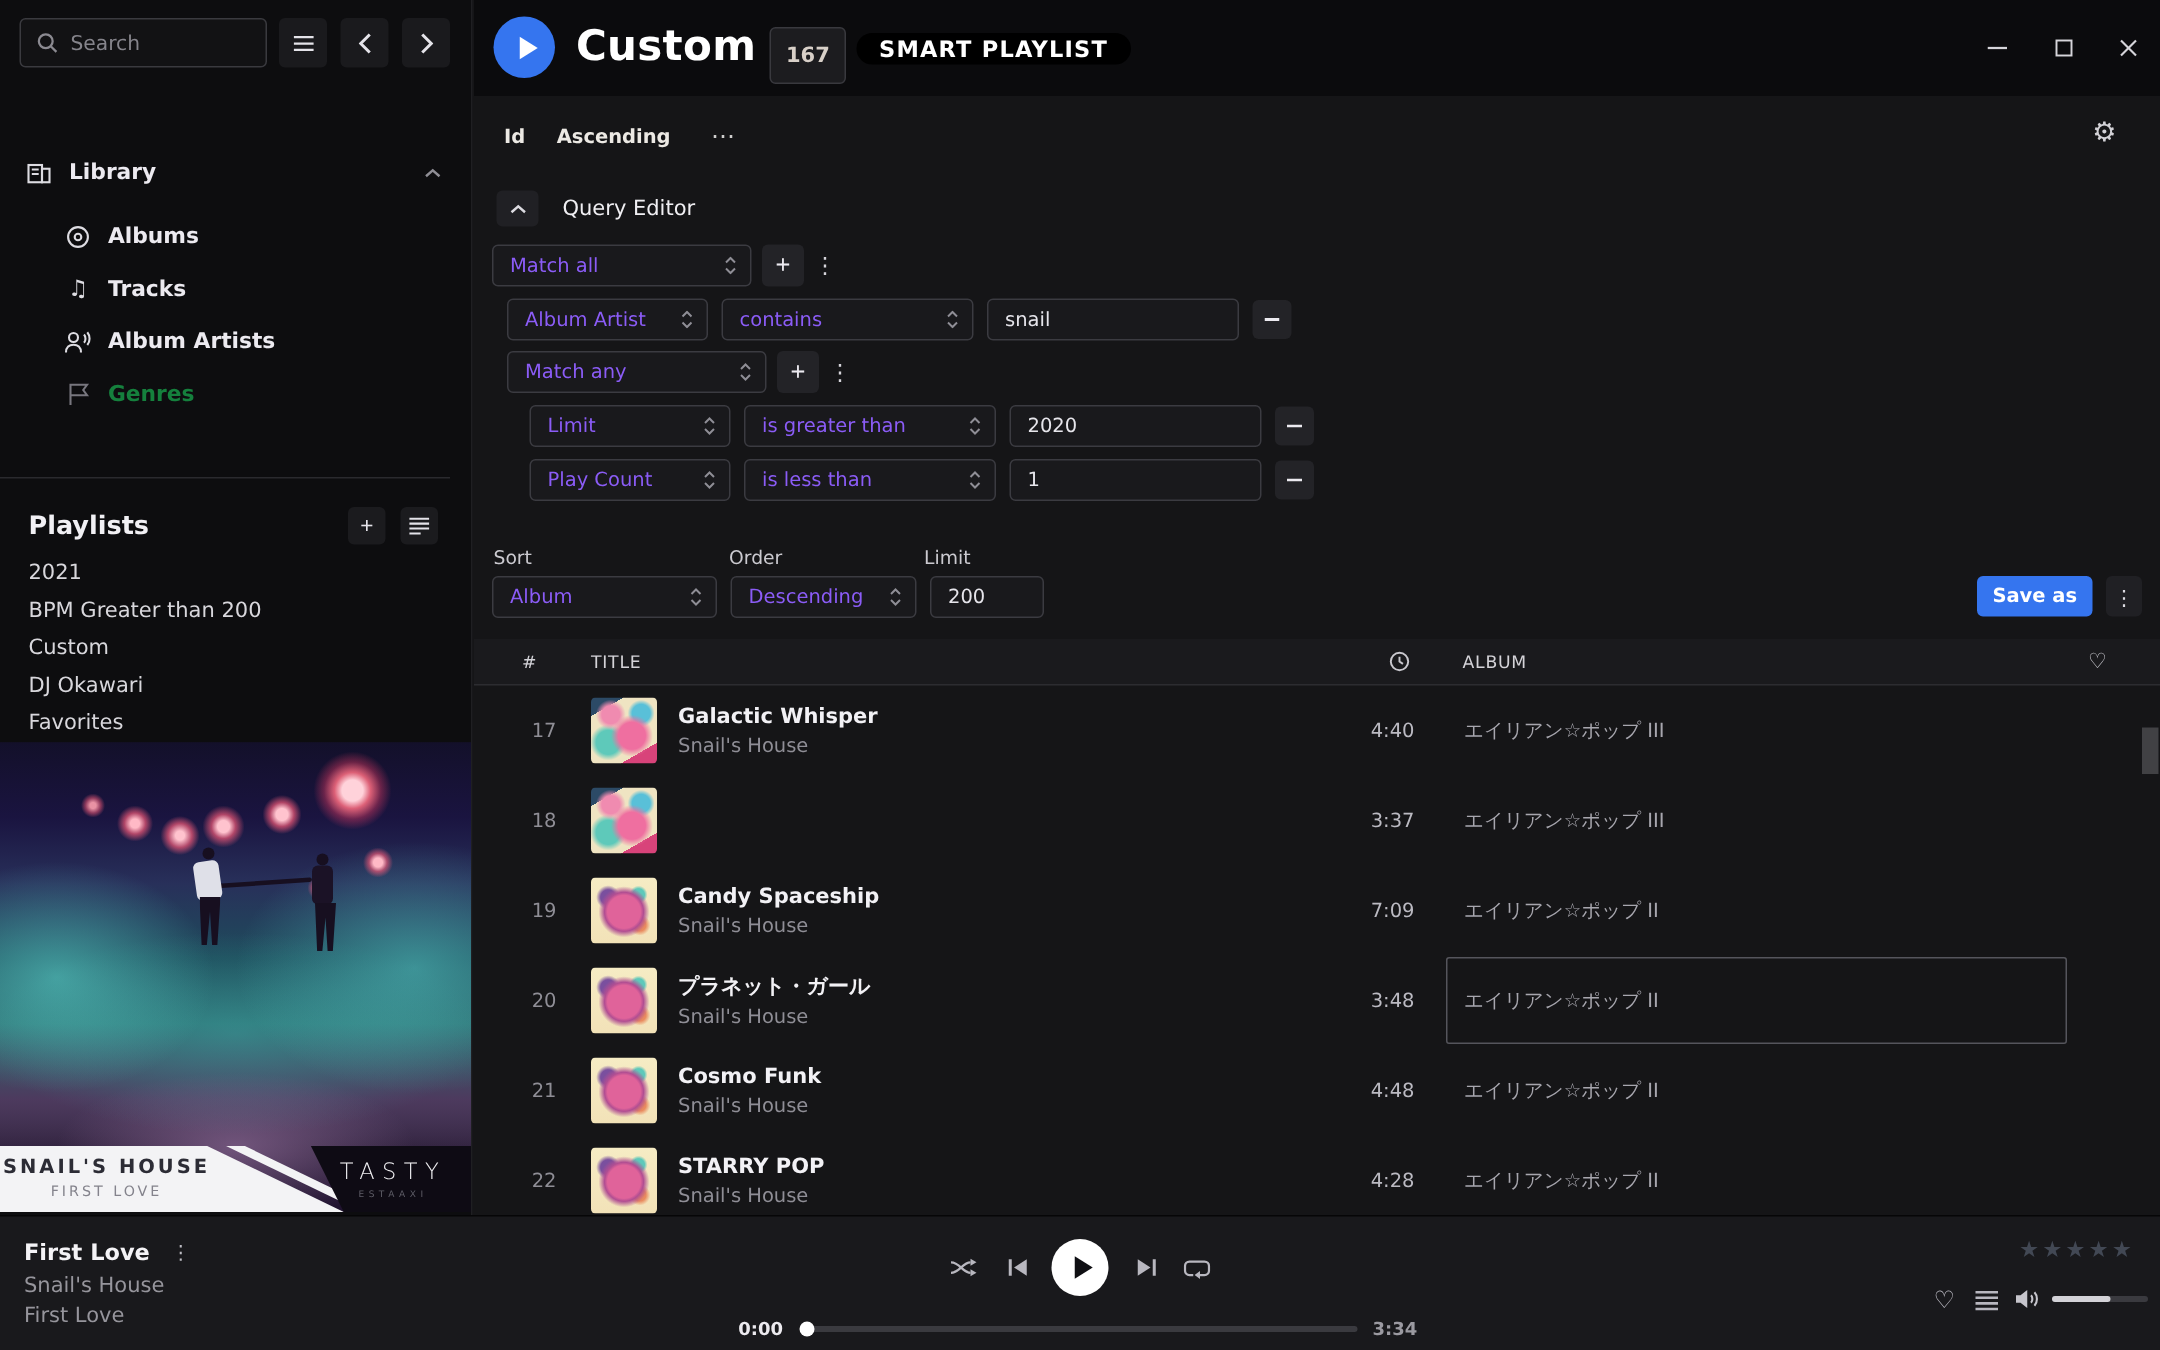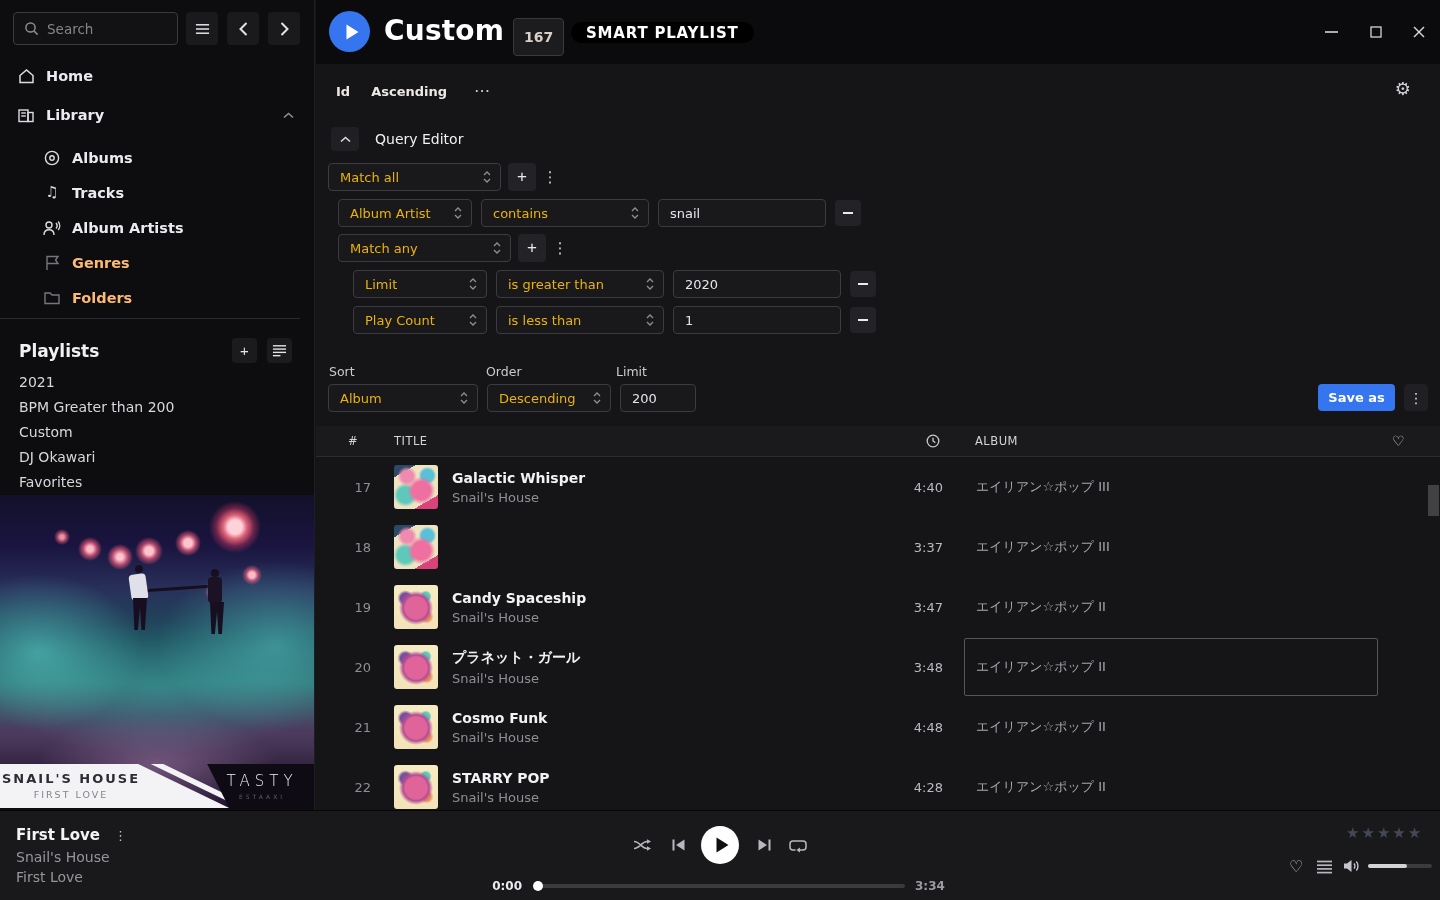--- a/index.html
+++ b/index.html
@@ -16,21 +16,21 @@
   .icon-btn { position:absolute; top:12px; width:32px; height:33px; background:#1a1a1d; border:none; border-radius:4px; color:#e4e3e9; display:flex; align-items:center; justify-content:center; cursor:pointer; }
   #btn-menu { left:186px; } #btn-back { left:227px; } #btn-fwd { left:268px; }
 
   .side-item { position:absolute; left:0; width:100%; height:30px; display:flex; align-items:center; gap:10px; padding-left:16px; color:#eceaf0; font-weight:bold; font-size:14.5px; cursor:pointer; }
   .side-item .s-icon { width:20px; display:flex; justify-content:center; color:#dddce2; }
   #nav-home { top:61px; } #nav-library { top:100px; }
   #nav-library .lib-chev { position:absolute; right:20px; color:#8f8e95; display:flex; }
 
   #library-items { position:absolute; left:0; top:140px; width:100%; }
   #library-items .side-item { position:relative; height:35px; padding-left:42px; font-size:14.5px; }
-  #library-items .side-item.muted { color:#fdba74; }
+  #library-items .side-item.muted { color:#15803d; }
   #library-items .side-item.muted .s-icon { color:#77767e; }
 
   #side-divider { position:absolute; left:0; top:318px; width:300px; height:1px; background:#2a2a2e; }
 
   #playlists-head { position:absolute; left:0; top:338px; width:100%; height:26px; display:flex; align-items:center; }
   #playlists-title { padding-left:19px; font-size:17px; font-weight:bold; color:#f1f0f4; }
   .pl-btn { position:absolute; top:0; width:25px; height:25px; background:#1b1b1e; border:none; border-radius:4px; color:#e4e3e9; display:flex; align-items:center; justify-content:center; font-size:15px; cursor:pointer; }
   #pl-add { left:232px; } #pl-edit { left:267px; }
   #playlist-items { position:absolute; left:0; top:369px; width:100%; }
   #playlist-items .pl-item { position:relative; height:25px; display:flex; align-items:center; padding-left:19px; font-size:14px; color:#d8d7dc; cursor:pointer; }
@@ -99,21 +99,21 @@
   #qe-title { font-size:14px; color:#f0eff3; }
 
   .qe-row { position:absolute; display:flex; align-items:center; }
   #qe-root-row  { left:12px; top:163px; }
   #qe-root-rules{ left:22px; top:199px; }
   #qe-group-row { left:22px; top:234px; }
   #qe-group-rules{ left:37px; top:270px; }
   .rules-col { display:flex; flex-direction:column; gap:8px; }
   .qe-rule-row { display:flex; align-items:center; gap:9px; height:28px; }
 
-  .sel { display:flex; align-items:center; justify-content:space-between; gap:6px; height:28px; background:#19191c; border:1px solid #3b3b41; border-radius:4px; padding:0 9px 0 11px; font-size:13px; color:#eab308; cursor:pointer; }
+  .sel { display:flex; align-items:center; justify-content:space-between; gap:6px; height:28px; background:#19191c; border:1px solid #3b3b41; border-radius:4px; padding:0 9px 0 11px; font-size:13px; color:#8b5cf6; cursor:pointer; }
   .sel .sel-val { overflow:hidden; white-space:nowrap; text-overflow:ellipsis; }
   .sel .sel-chev { color:#8f8e96; display:flex; flex-shrink:0; }
   .inp { height:28px; background:#19191c; border:1px solid #3b3b41; border-radius:4px; padding:0 11px; font-size:13px; color:#e6e5eb; font-family:inherit; outline:none; }
   .w173 { width:173px; } .w166 { width:134px; } .w168 { width:168px; } .w150 { width:150px; } .w124 { width:124px; } .w76 { width:76px; }
   .sq-btn { width:28px; height:28px; background:#232327; border:none; border-radius:4px; color:#eceaf0; font-size:17px; display:flex; align-items:center; justify-content:center; cursor:pointer; flex-shrink:0; }
   .dots-v { width:20px; background:transparent; border:none; color:#d6d5db; font-size:15px; display:flex; align-items:center; justify-content:center; cursor:pointer; }
   .minus-btn { width:26px; height:26px; }
   .row-gap { width:3px; flex-shrink:0; }
 
   .qe-label { position:absolute; font-size:12.5px; color:#cbcad0; }
@@ -217,28 +217,20 @@
       </button>
       <button class="icon-btn" id="btn-fwd">
         <span style="display:flex">
             <svg width="9" height="14" viewBox="0 0 9 14" fill="none" stroke="currentColor" stroke-width="2">
               <polyline points="1.5,1 7.5,7 1.5,13"></polyline>
             </svg>
           </span>
       </button>
     </div>
 
-    <div class="side-item" id="nav-home">
-      <span class="s-icon">
-          <svg width="17" height="16" viewBox="0 0 17 16" fill="none" stroke="currentColor" stroke-width="1.5">
-            <path d="M2 7.5 L8.5 2 L15 7.5 V14.5 H2 Z"></path>
-          </svg>
-        </span>
-      <span>Home</span>
-    </div>
     <div class="side-item" id="nav-library">
       <span class="s-icon">
           <svg width="16" height="15" viewBox="0 0 16 15" fill="none" stroke="currentColor" stroke-width="1.4">
             <rect x="1" y="2" width="9" height="11.5"></rect>
             <rect x="10" y="4.5" width="5" height="9"></rect>
             <line x1="3.2" y1="5" x2="7.8" y2="5"></line>
             <line x1="3.2" y1="8" x2="7.8" y2="8"></line>
           </svg>
         </span>
       <span>Library</span>
@@ -276,28 +268,20 @@
           </span>
           <span>Album Artists</span>
         </div>
         <div class="side-item muted">
           <span class="s-icon">
             <svg width="15" height="16" viewBox="0 0 15 16" fill="none" stroke="currentColor" stroke-width="1.4">
               <path d="M2 15 V1.5 H13 L10.5 5 L13 8.5 H2"></path>
             </svg>
           </span>
           <span>Genres</span>
-        </div>
-        <div class="side-item muted">
-          <span class="s-icon">
-            <svg width="16" height="14" viewBox="0 0 16 14" fill="none" stroke="currentColor" stroke-width="1.4">
-              <path d="M1 12.5 V2 H6 L8 4 H15 V12.5 Z"></path>
-            </svg>
-          </span>
-          <span>Folders</span>
         </div>
       </div>
     <div id="side-divider"></div>
 
     <div id="playlists-head">
       <span id="playlists-title">Playlists</span>
       <button class="pl-btn" id="pl-add">+</button>
       <button class="pl-btn" id="pl-edit">
         <span style="display:flex">
             <svg width="15" height="13" viewBox="0 0 16 13" stroke="currentColor" stroke-width="1.5">
@@ -564,21 +548,21 @@
           <div class="c-dur">3:37</div>
           <div class="c-album">エイリアン☆ポップ III</div>
         </div>
         <div class="trow tgrid">
           <div class="c-idx">19</div>
           <div class="c-thumb art-pop2"></div>
           <div class="c-titleblk">
             <div class="t-title">Candy Spaceship</div>
             <div class="t-artist">Snail's House</div>
           </div>
-          <div class="c-dur">3:47</div>
+          <div class="c-dur">7:09</div>
           <div class="c-album">エイリアン☆ポップ II</div>
         </div>
         <div class="trow tgrid">
           <div class="c-idx">20</div>
           <div class="c-thumb art-pop2"></div>
           <div class="c-titleblk">
             <div class="t-title">プラネット・ガール</div>
             <div class="t-artist">Snail's House</div>
           </div>
           <div class="c-dur">3:48</div>

